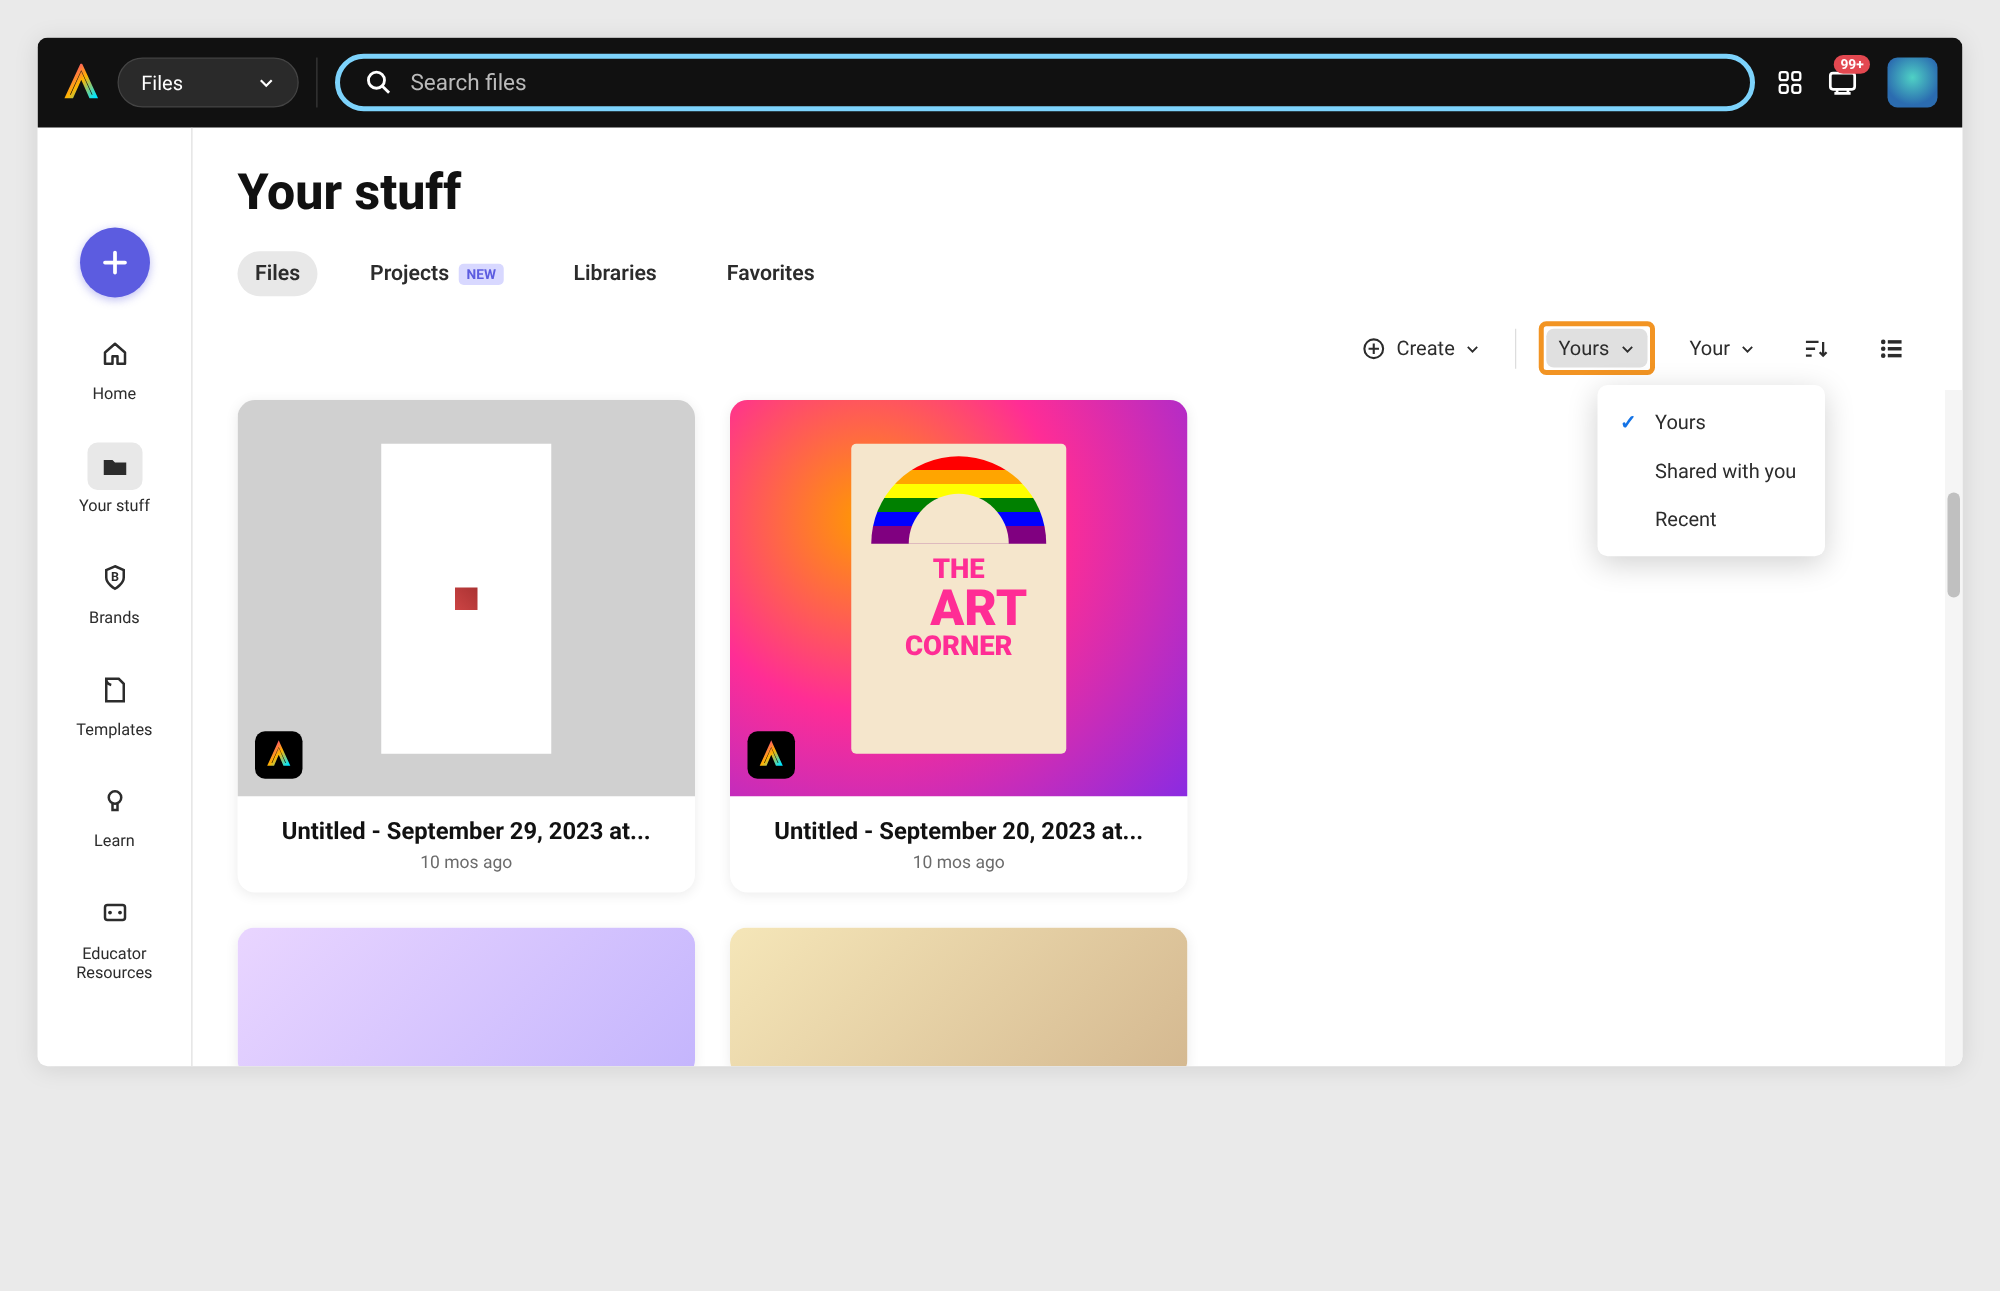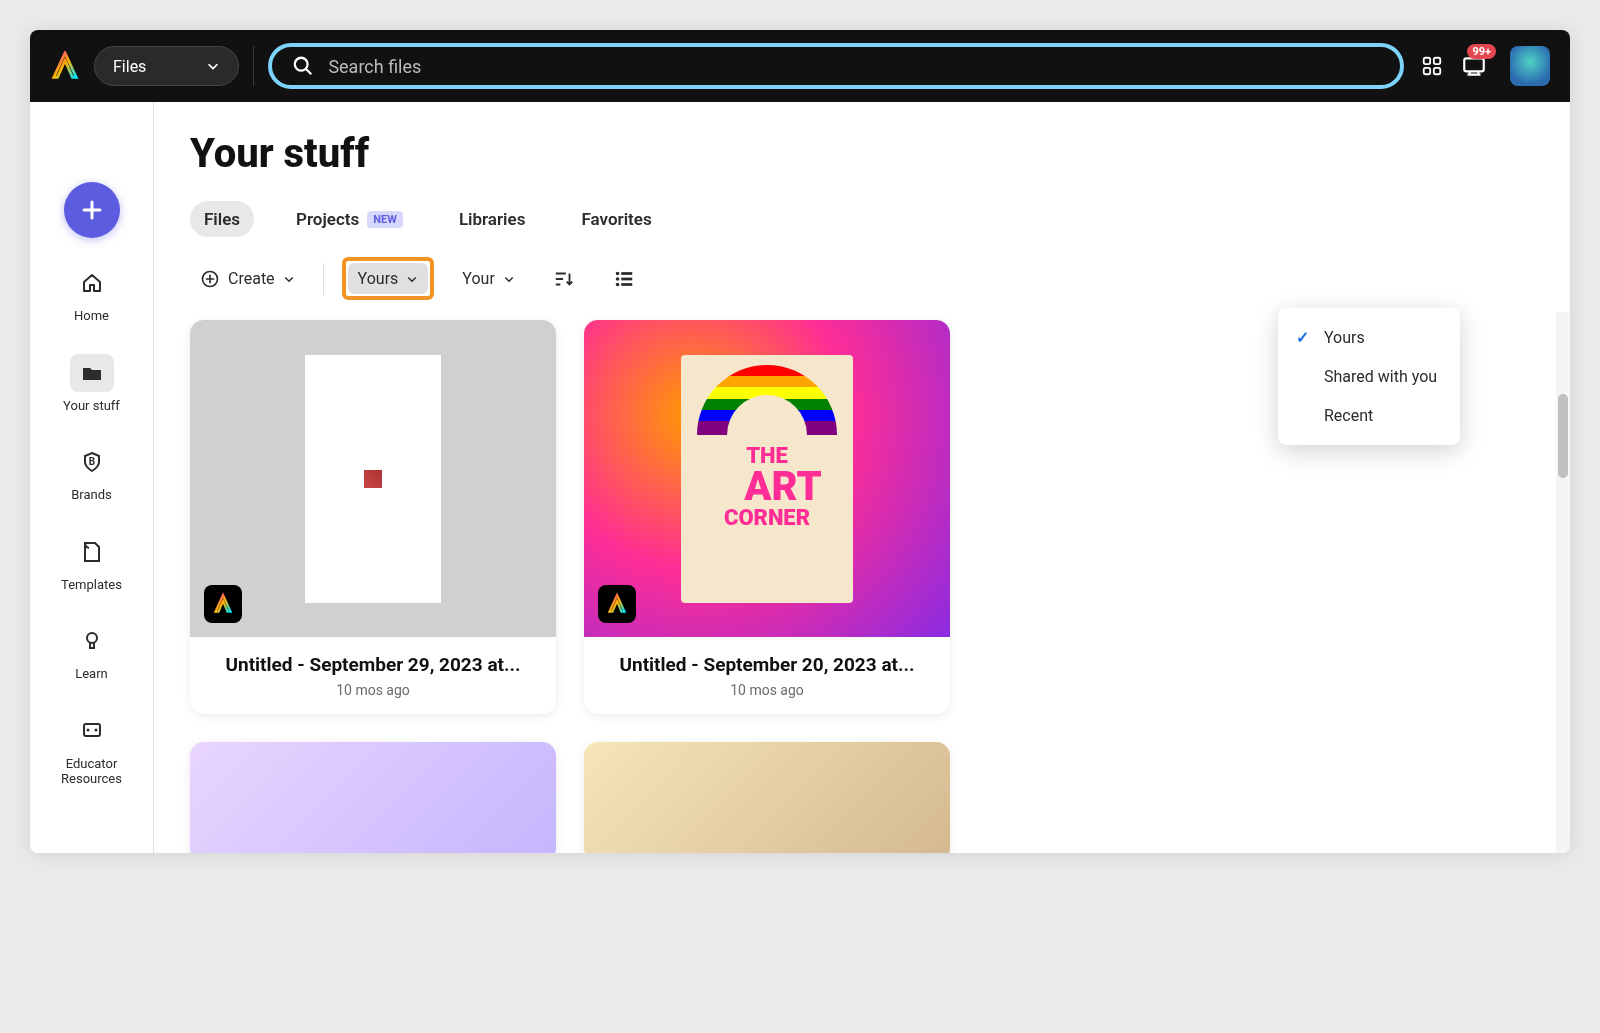--- a/index.html
+++ b/index.html
@@ -22,21 +22,21 @@
 .nav-item { display: flex; flex-direction: column; align-items: center; gap: 6px; cursor: pointer; padding: 4px; border-radius: 8px; width: 90px; }
 .nav-item.active .nav-icon-box { background: #e8e8e8; }
 .nav-icon-box { width: 44px; height: 38px; border-radius: 8px; display: flex; align-items: center; justify-content: center; }
 .nav-label { font-size: 13px; color: #2c2c2c; text-align: center; line-height: 1.2; }
 .content { flex: 1; padding: 28px 36px; position: relative; overflow: hidden; }
 .page-title { font-size: 40px; font-weight: 800; color: #111; margin-bottom: 24px; }
 .tabs { display: flex; gap: 28px; align-items: center; margin-bottom: 20px; }
 .tab { font-size: 17px; font-weight: 600; color: #2c2c2c; cursor: pointer; padding: 8px 14px; border-radius: 18px; display: flex; align-items: center; gap: 8px; }
 .tab.active { background: #e8e8e8; }
 .badge-new { background: #d8d8ff; color: #5c5ce0; font-size: 11px; font-weight: 700; padding: 2px 6px; border-radius: 4px; }
-.toolbar { display: flex; justify-content: flex-start; align-items: center; gap: 18px; margin-bottom: 20px; }
+.toolbar { display: flex; justify-content: flex-end; align-items: center; gap: 18px; margin-bottom: 20px; }
 .tb-btn { display: flex; align-items: center; gap: 8px; font-size: 16px; color: #2c2c2c; cursor: pointer; padding: 6px 10px; border-radius: 6px; }
 .tb-btn.filter-own { background: #e0e0e0; }
 .highlight-box { border: 4px solid #f29423; border-radius: 6px; padding: 2px; }
 .tb-sep { width: 1px; height: 32px; background: #ddd; }
 .grid { display: flex; gap: 28px; flex-wrap: wrap; }
 .card { width: 366px; border-radius: 14px; overflow: hidden; box-shadow: 0 2px 10px rgba(0,0,0,0.08); cursor: pointer; background: #fff; }
 .thumb { height: 317px; position: relative; display: flex; align-items: center; justify-content: center; }
 .thumb1 { background: #d0d0d0; }
 .thumb1 .doc { width: 136px; height: 248px; background: #fff; display:flex; align-items:center; justify-content:center; }
 .thumb2 { background: radial-gradient(circle at 30% 30%, #ff9a00, #ff2d95 45%, #8a2be2 100%); }

